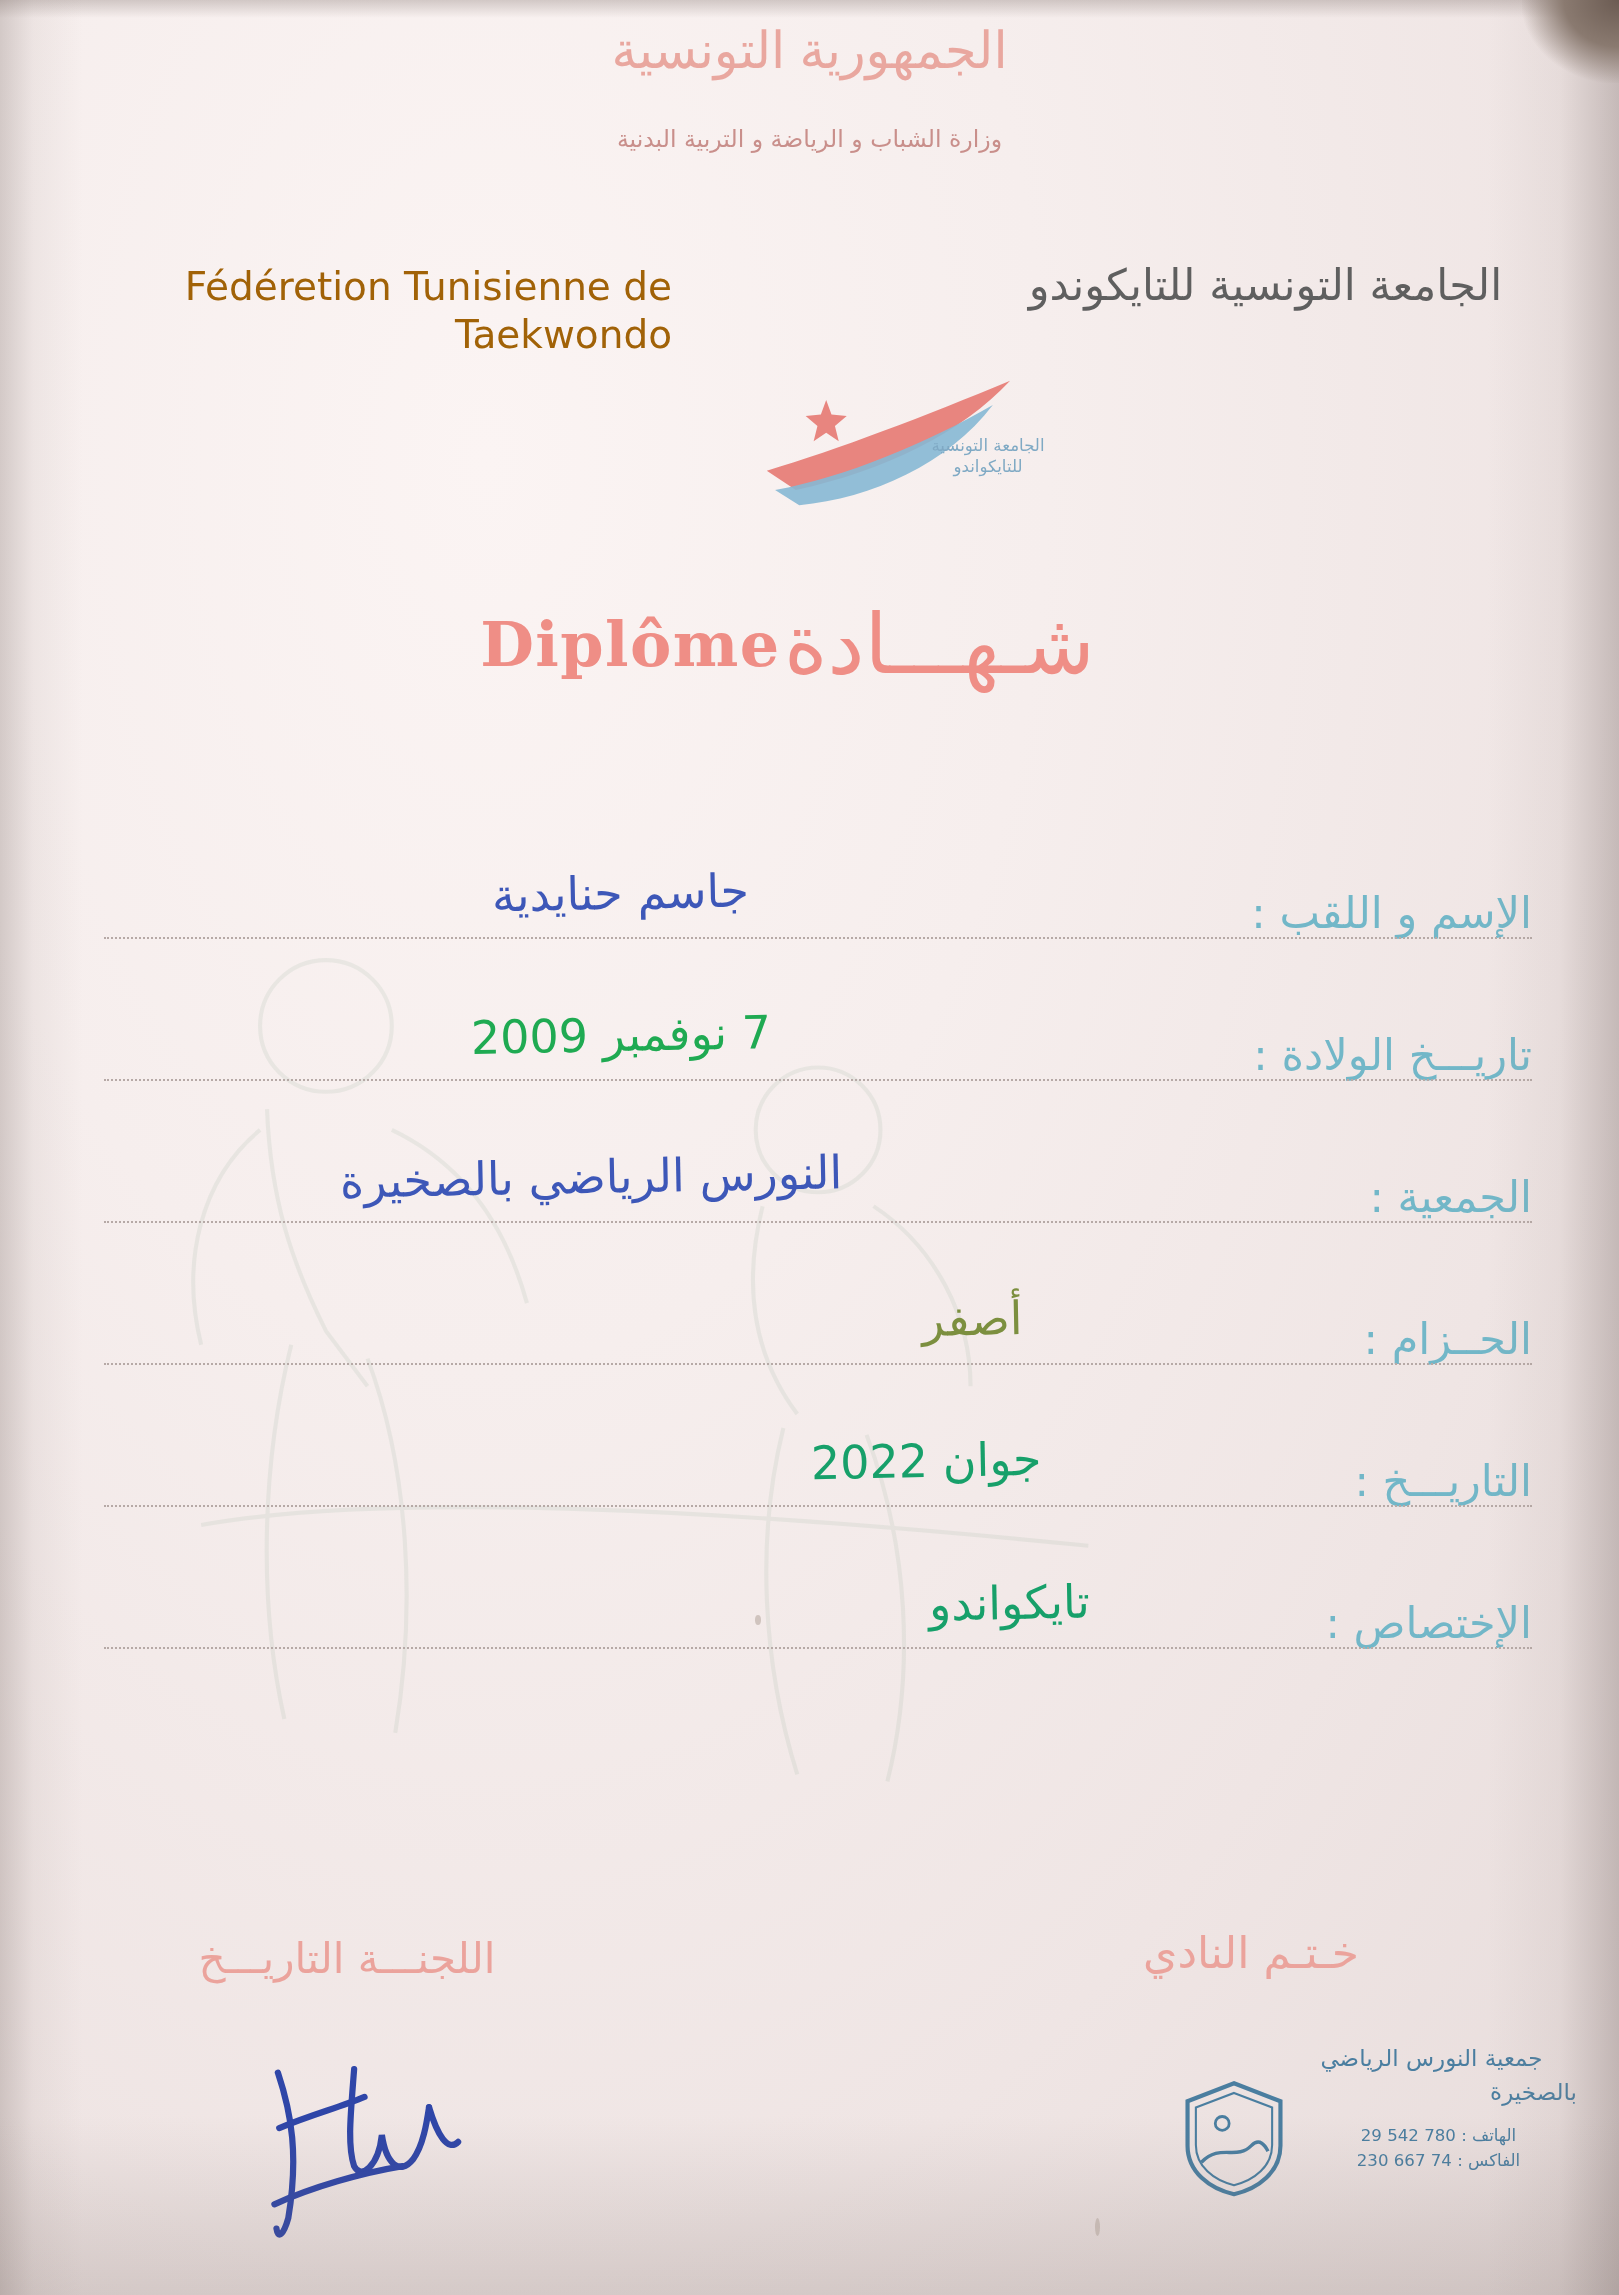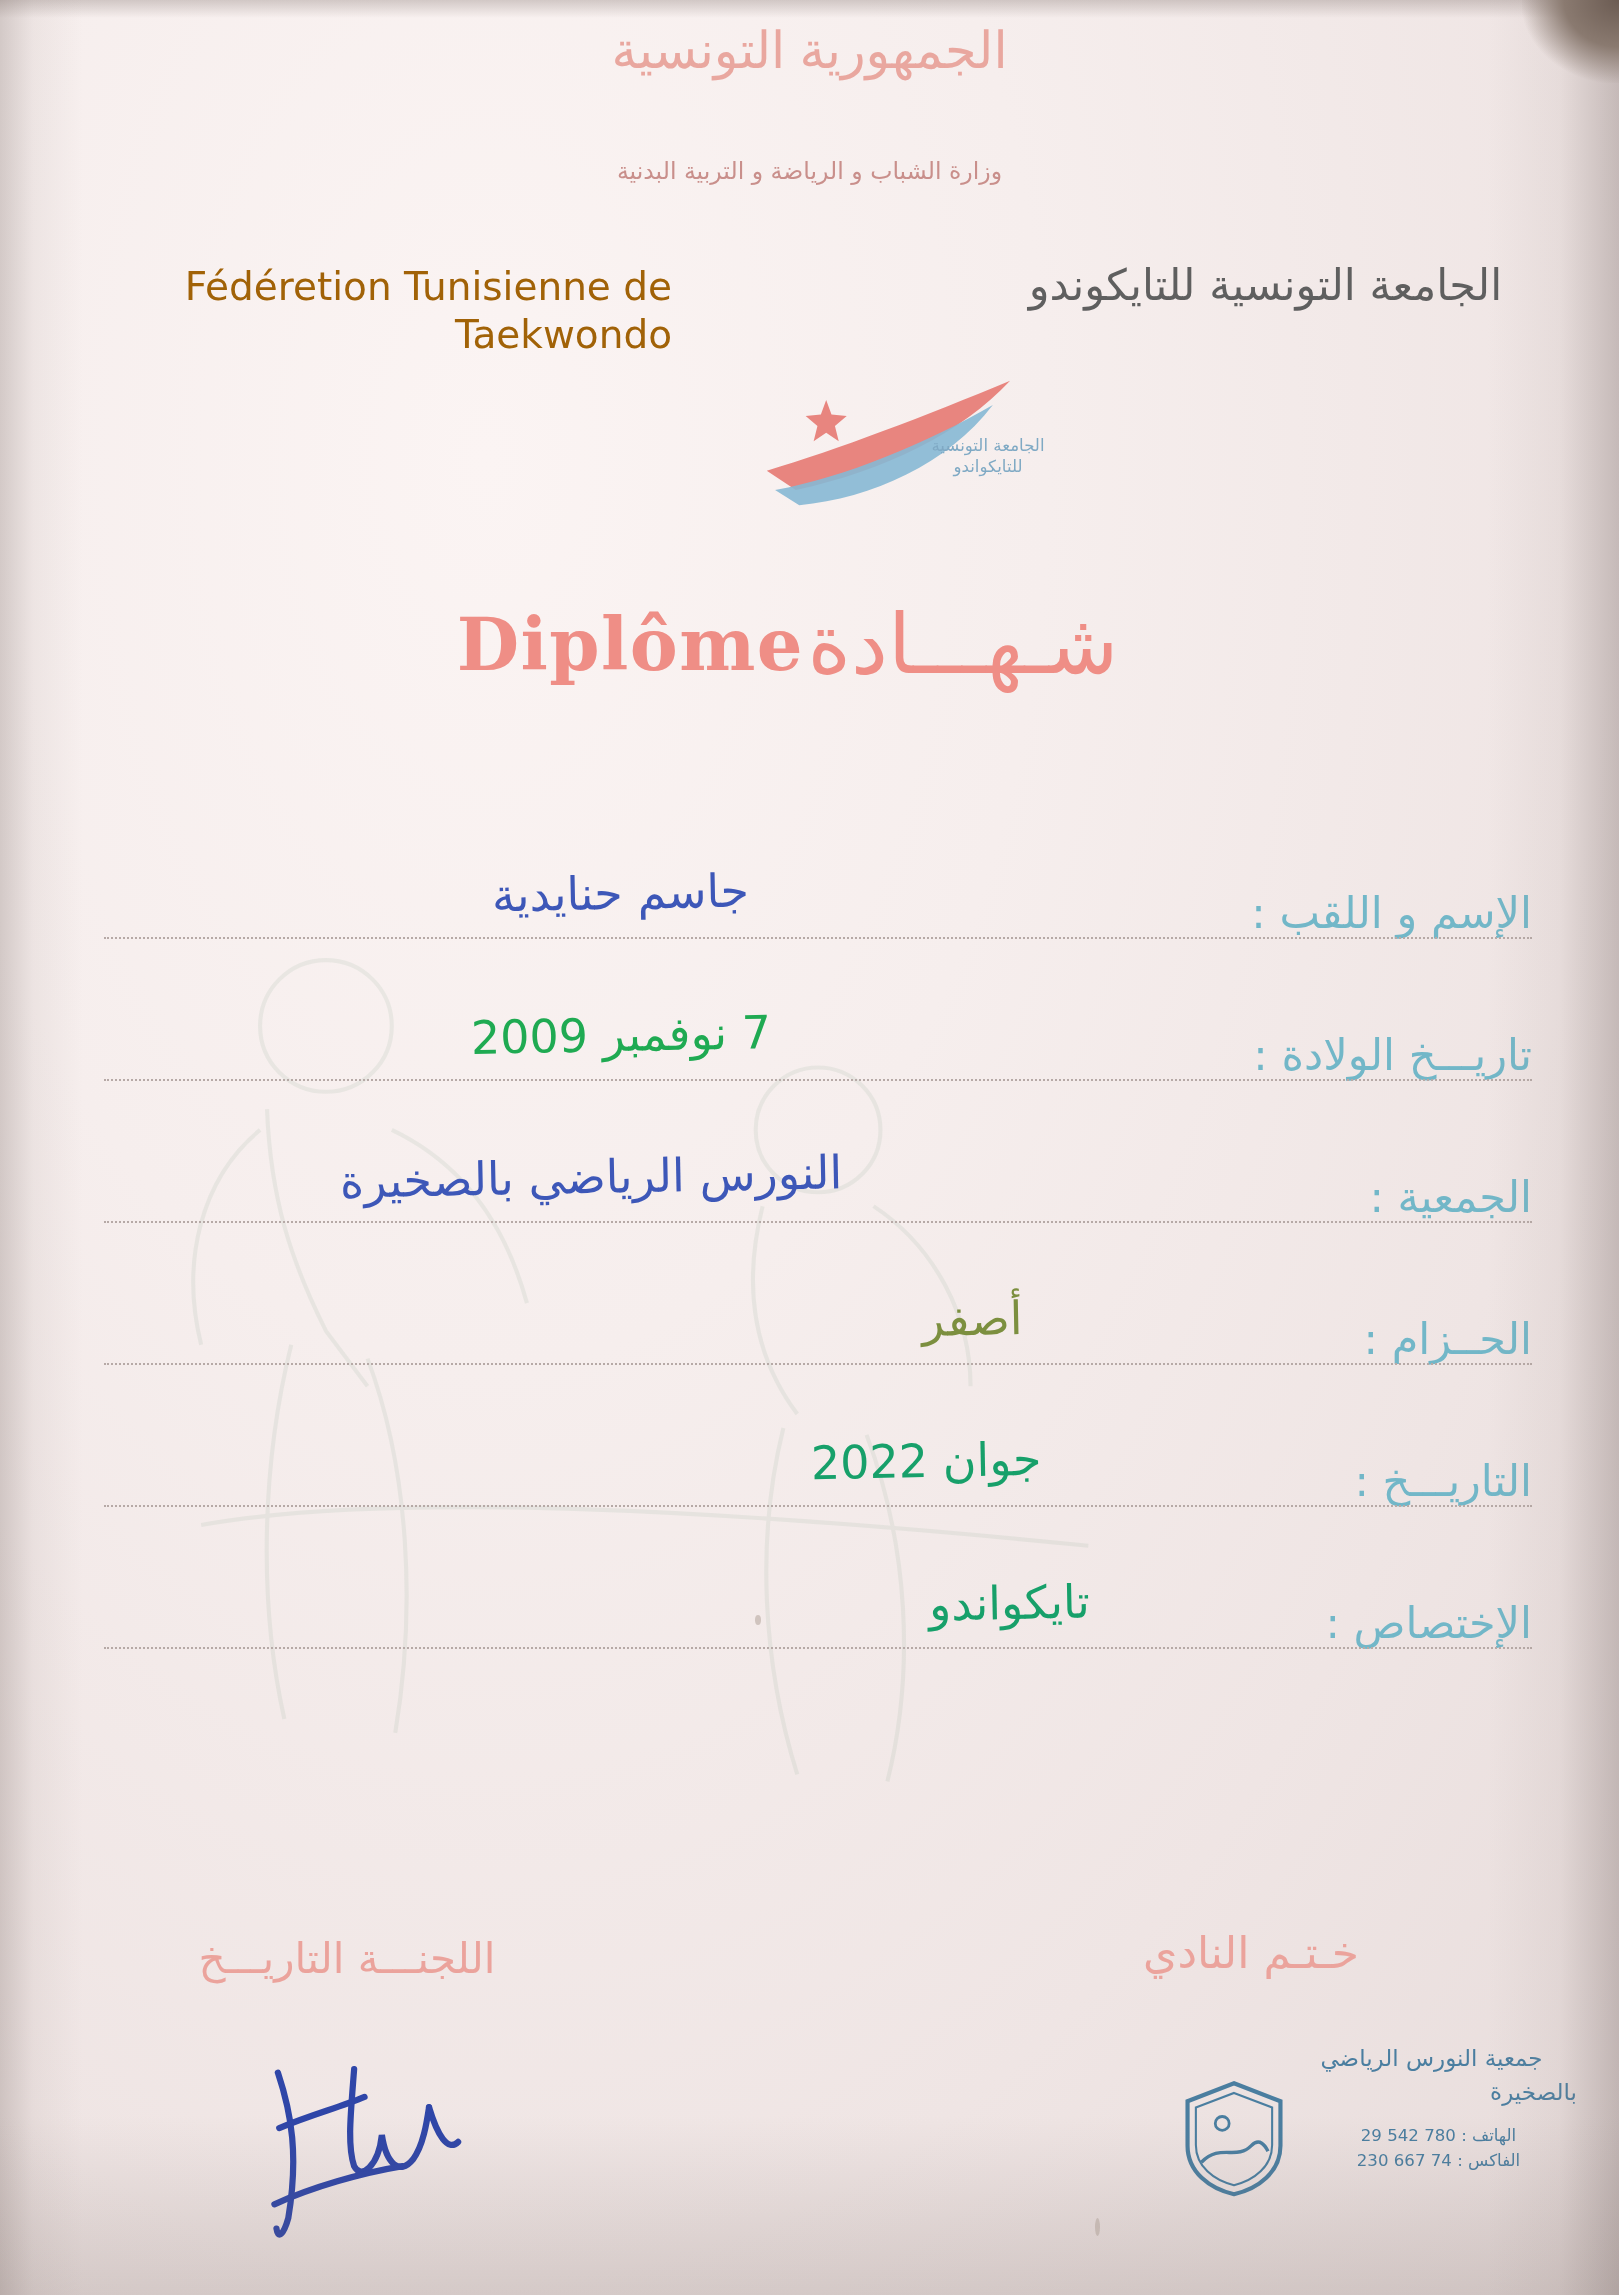--- a/index.html
+++ b/index.html
@@ -75,21 +75,20 @@
     letter-spacing: 1.4px;
     font-family: Liberation Sans, sans-serif;
   }
   .hdr-ar2 {
     position: absolute;
     left: 0; top: 125px;
     width: 1619px;
     text-align: center;
     font-size: 23.6px;
     color: #c98f8b;
-    margin-top: 32px;
   }
   .fed-fr {
     position: absolute;
     left: 104px; top: 263px;
     width: 568px;
     text-align: right;
     font-size: 39px;
     line-height: 1.22;
     color: #a16207;
     font-family: "DejaVu Sans", sans-serif;
@@ -124,21 +123,21 @@
 
   
   .title-row {
     position: absolute;
     left: 0; top: 596px;
     width: 1619px;
     text-align: center;
     color: #ef8e86;
   }
   .title-fr {
-    font-size: 72px;
+    font-size: 62px;
     font-family: "DejaVu Serif", serif;
     font-weight: bold;
     letter-spacing: 1.4px;
     vertical-align: middle;
   }
   .title-ar {
     font-size: 83px;
     vertical-align: middle;
     margin-right: 44px;
     letter-spacing: 4.2px;

